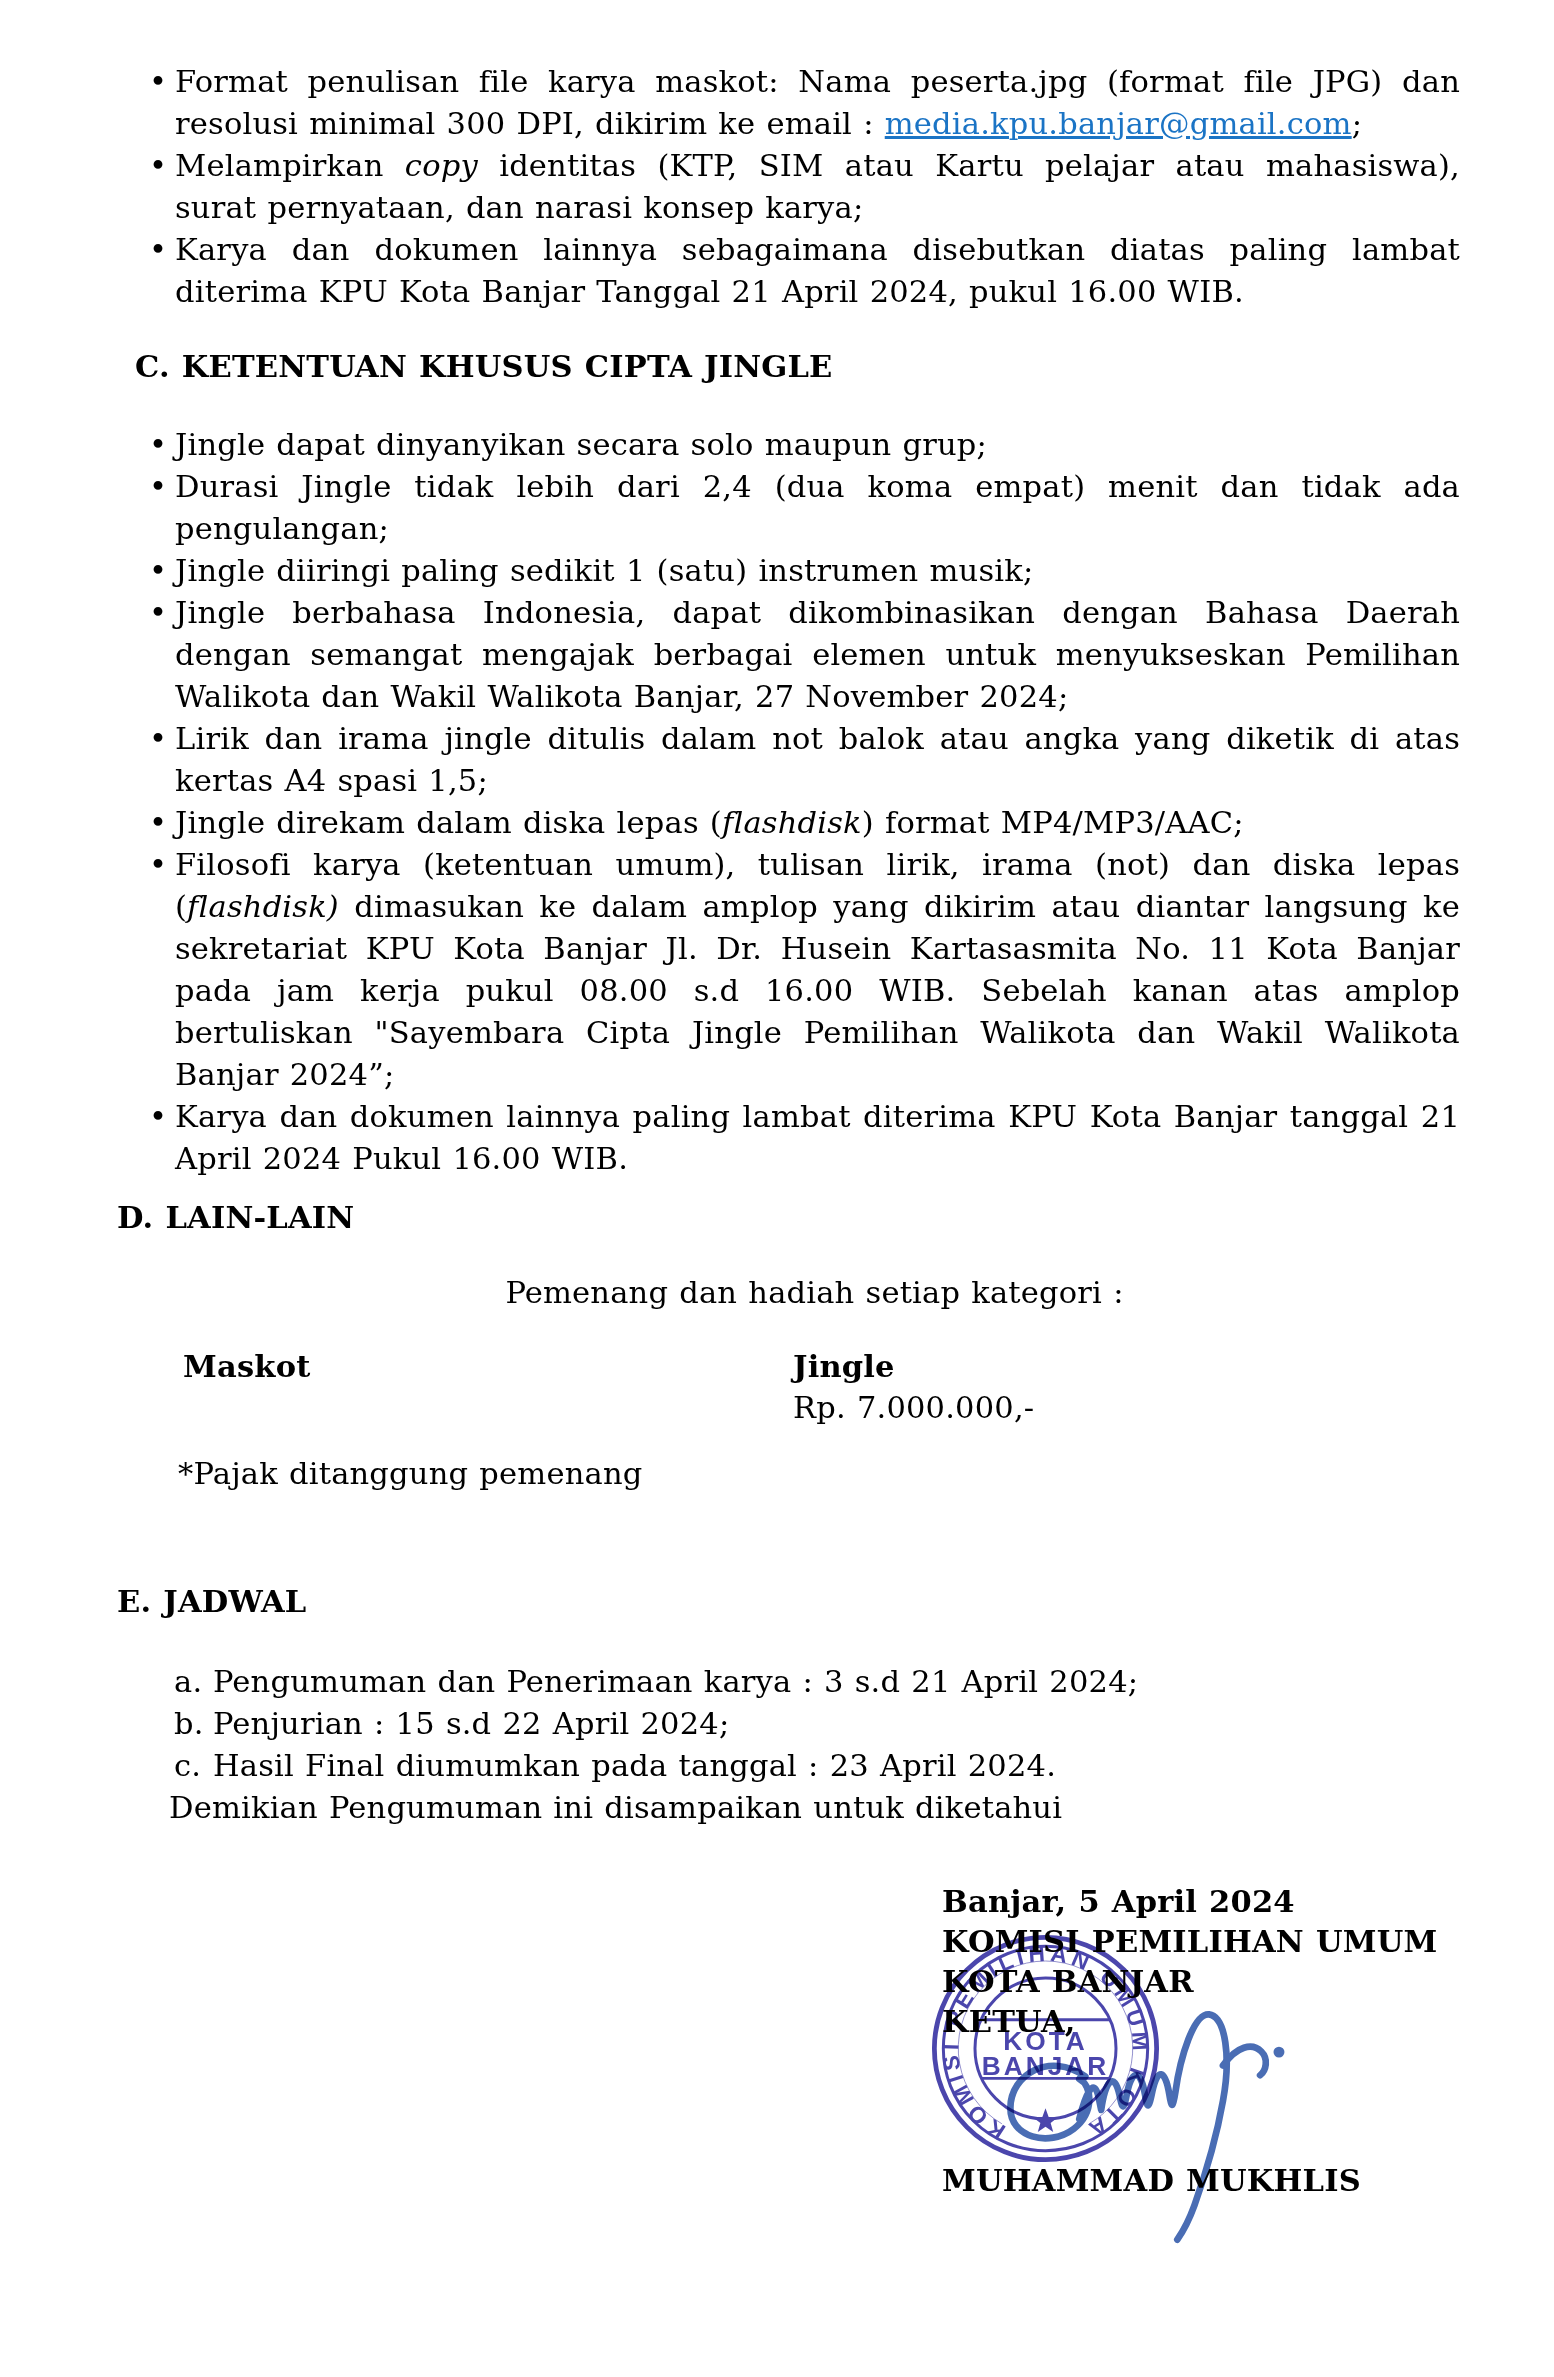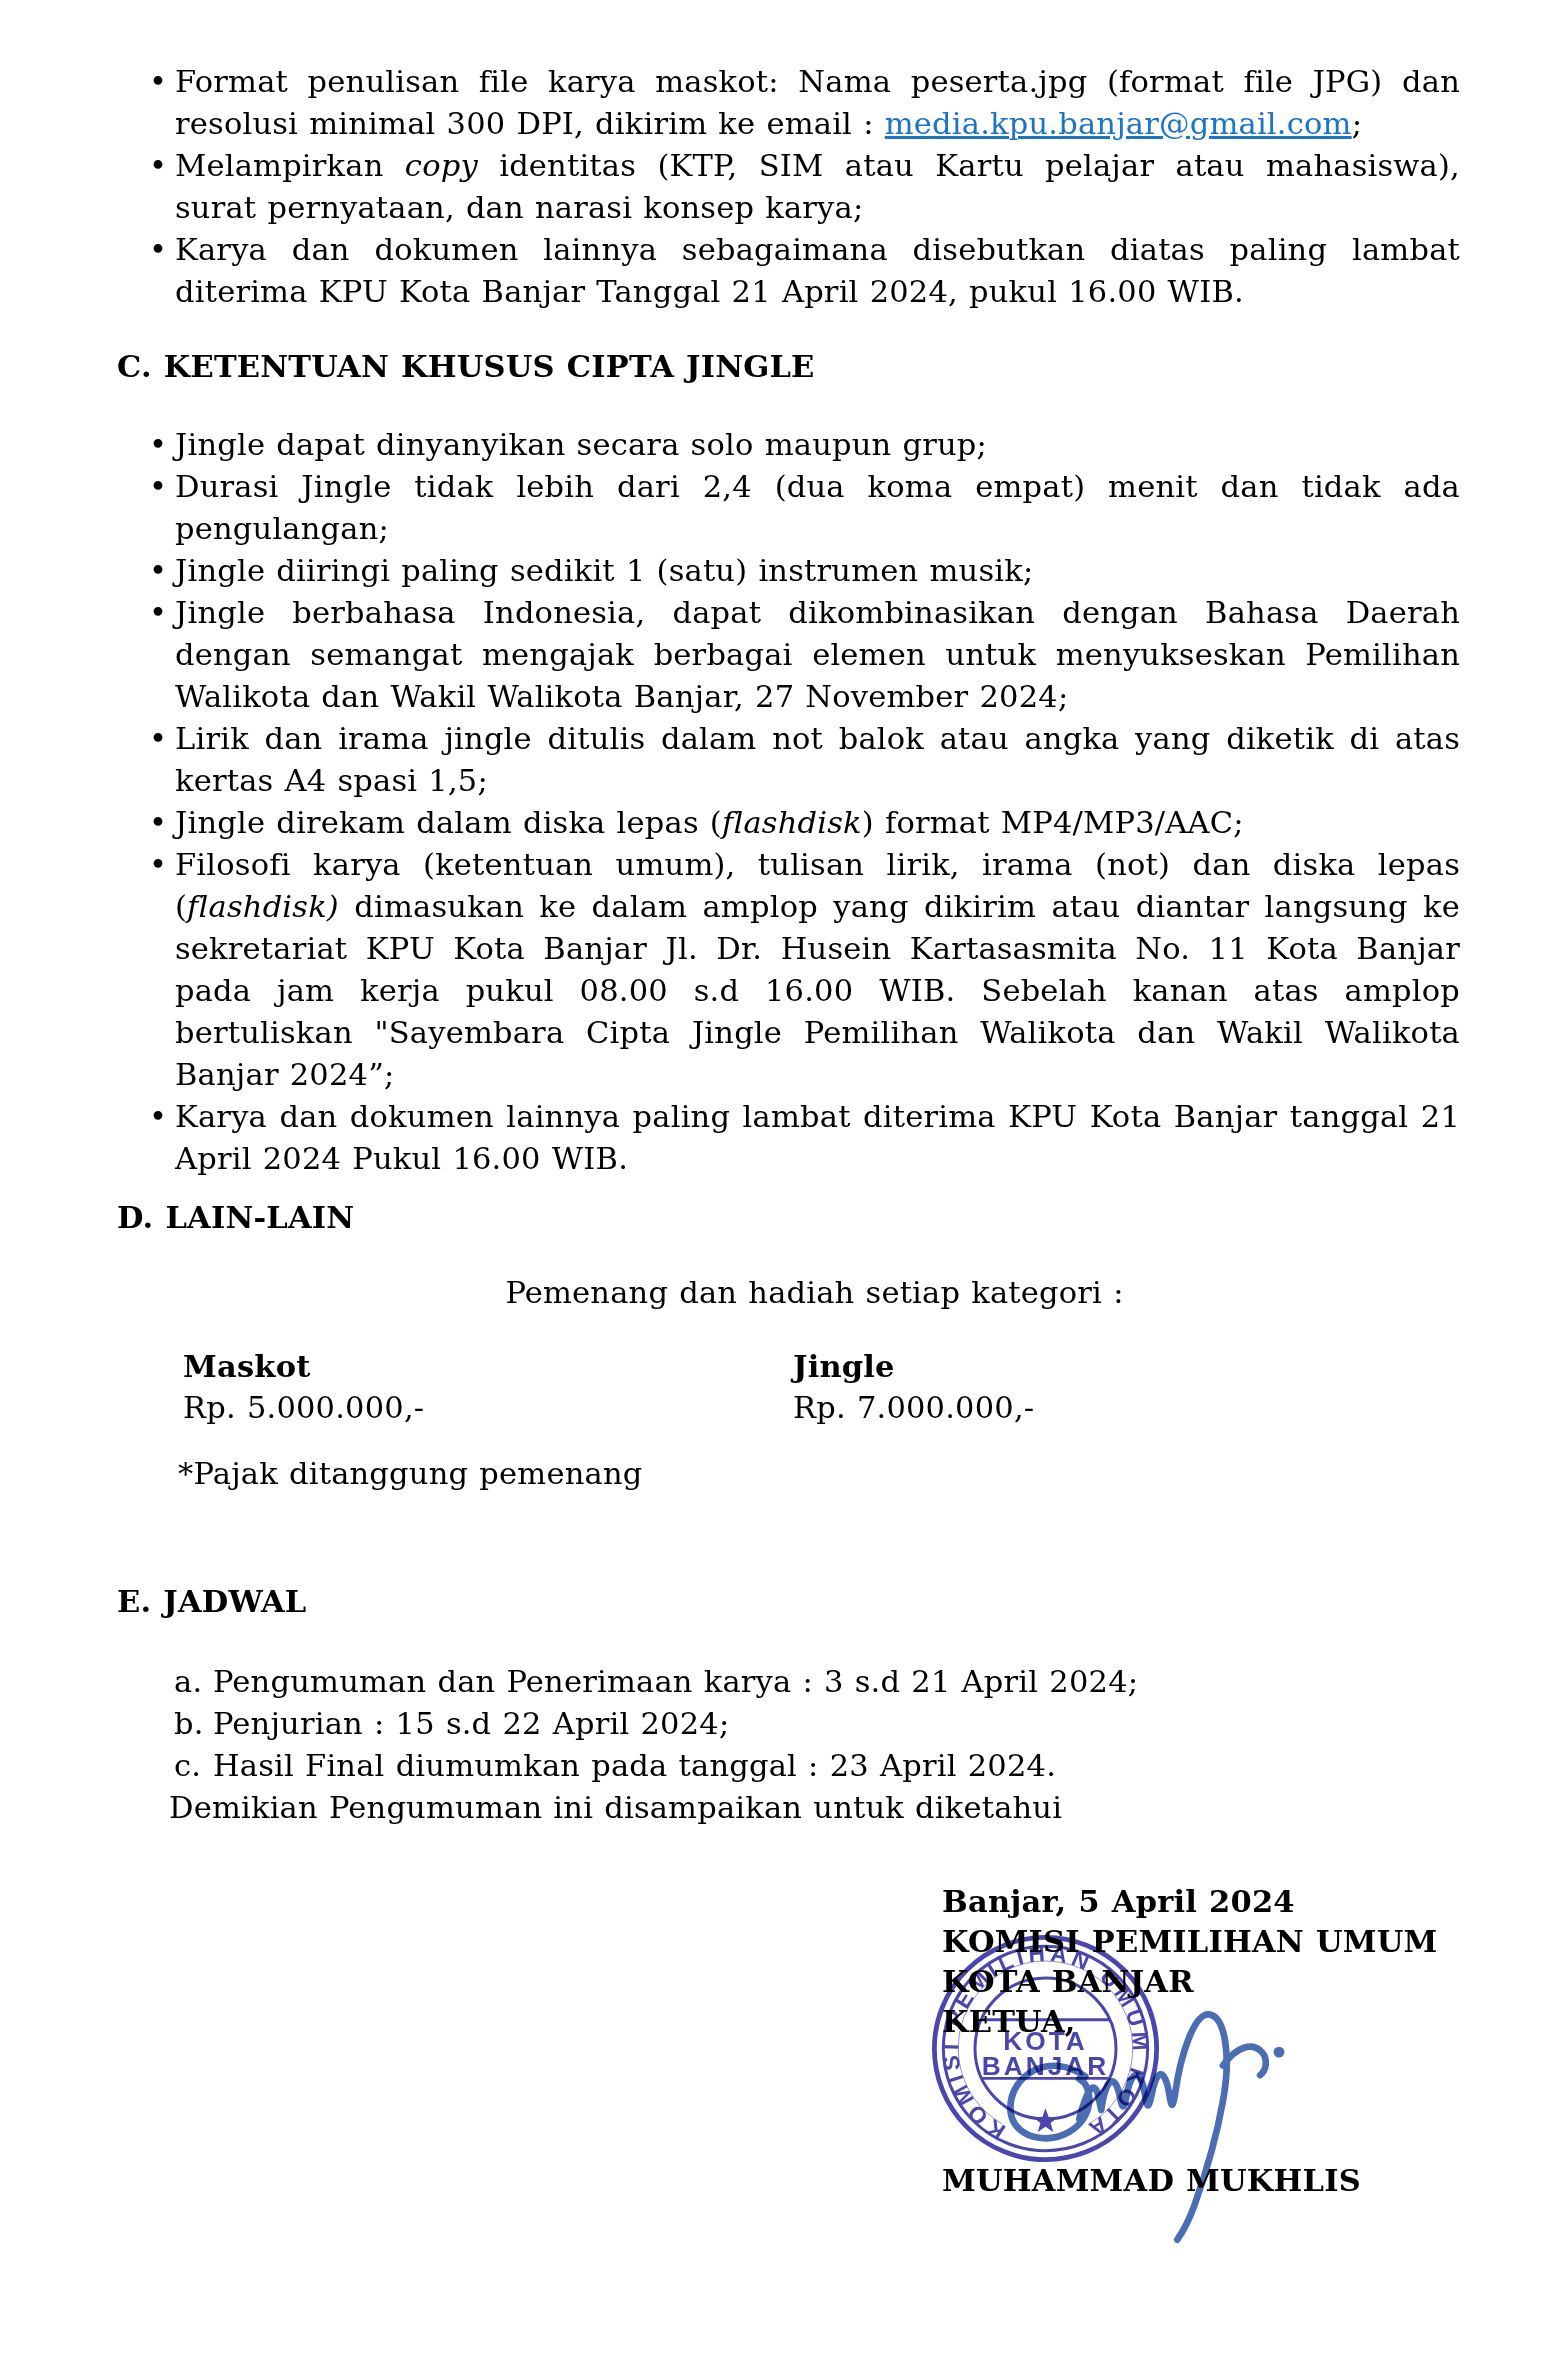--- a/index.html
+++ b/index.html
@@ -13,21 +13,21 @@
     position:relative;width:1554px;height:2377px;
     box-sizing:border-box;padding:61px 94px 0 117px;
     overflow:hidden;background:#fff;
   }
   ul.blist{list-style:none;margin:0;padding:0;}
   .bitem{position:relative;padding-left:58px;text-align:justify;}
   .bitem .marker{position:absolute;left:32px;top:0;}
   .email{color:#1b74c5;text-decoration:underline;cursor:pointer;}
   i{}
   .heading{font-weight:bold;margin:0;font-size:30.5px;}
-  .heading-c{margin-top:32px;margin-bottom:37px;}
+  .heading-c{margin-top:32px;margin-bottom:37px;margin-left:18px;}
   .heading-d{margin-top:16px;}
   .intro{margin-top:34px;margin-left:52px;text-align:center;}
   .prize-row{display:flex;margin-top:30.5px;margin-left:66px;}
   .prize-col{width:610px;}
   .prize-col:last-child{width:auto;}
   .prize-cat{font-weight:bold;}
   .tax-note{margin-top:24.4px;margin-left:61px;}
   .heading-e{margin-top:85px;}
   ul.sched{list-style:none;margin:39px 0 0 0;padding:0;}
   .sched li{position:relative;padding-left:96px;}
@@ -116,21 +116,20 @@
       <span>Karya dan dokumen lainnya paling lambat diterima KPU Kota Banjar tanggal 21 April 2024 Pukul 16.00 WIB.</span>
     </li>
   </ul>
 
   <p class="heading heading-d">D. LAIN-LAIN</p>
   <p class="intro" style="margin-bottom:0;">Pemenang dan hadiah setiap kategori :</p>
 
   <div class="prize-row">
     <div class="prize-col">
       <div class="prize-cat">Maskot</div>
-      <div>Rp. 5.000.000,-</div>
     </div>
     <div class="prize-col">
       <div class="prize-cat">Jingle</div>
       <div>Rp. 7.000.000,-</div>
     </div>
   </div>
 
   <p class="tax-note" style="margin-bottom:0;">*Pajak ditanggung pemenang</p>
 
   <p class="heading heading-e" style="margin-bottom:0;">E. JADWAL</p>

